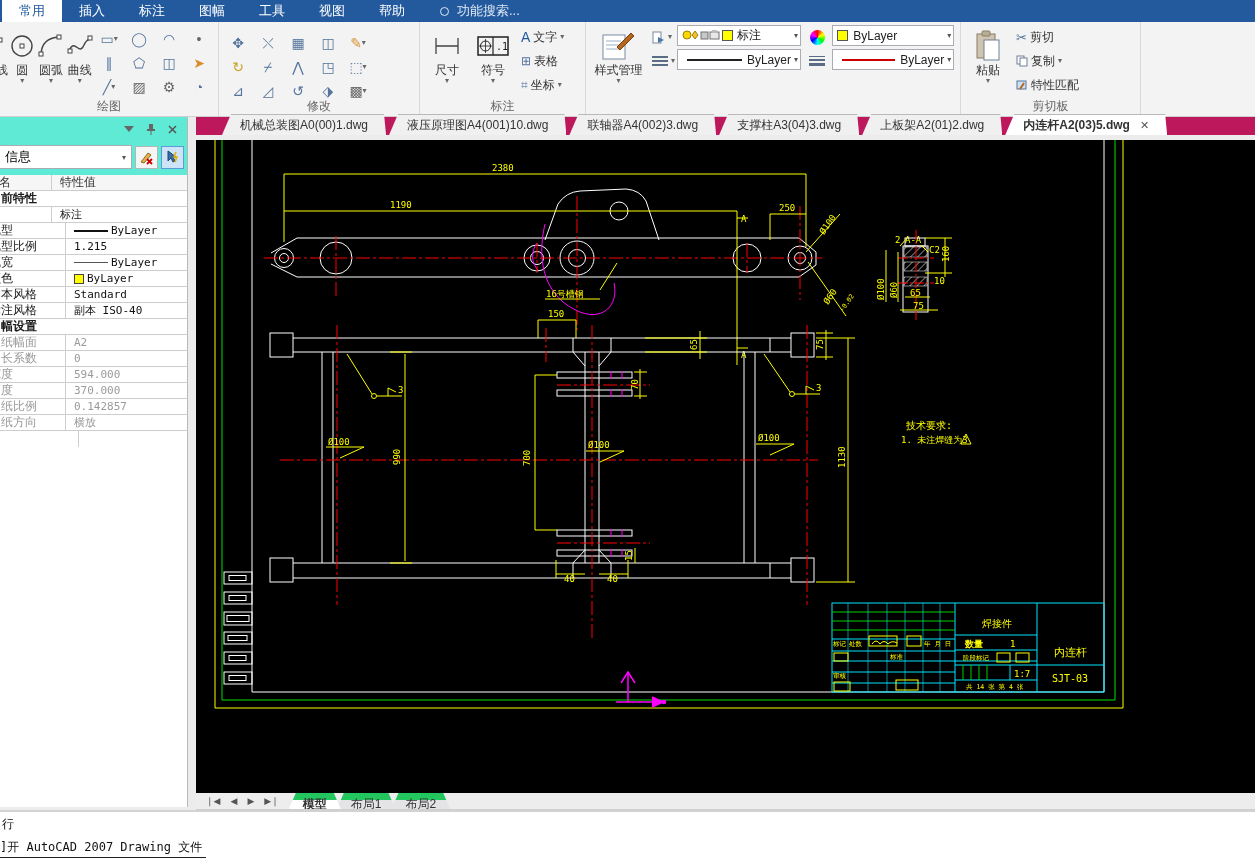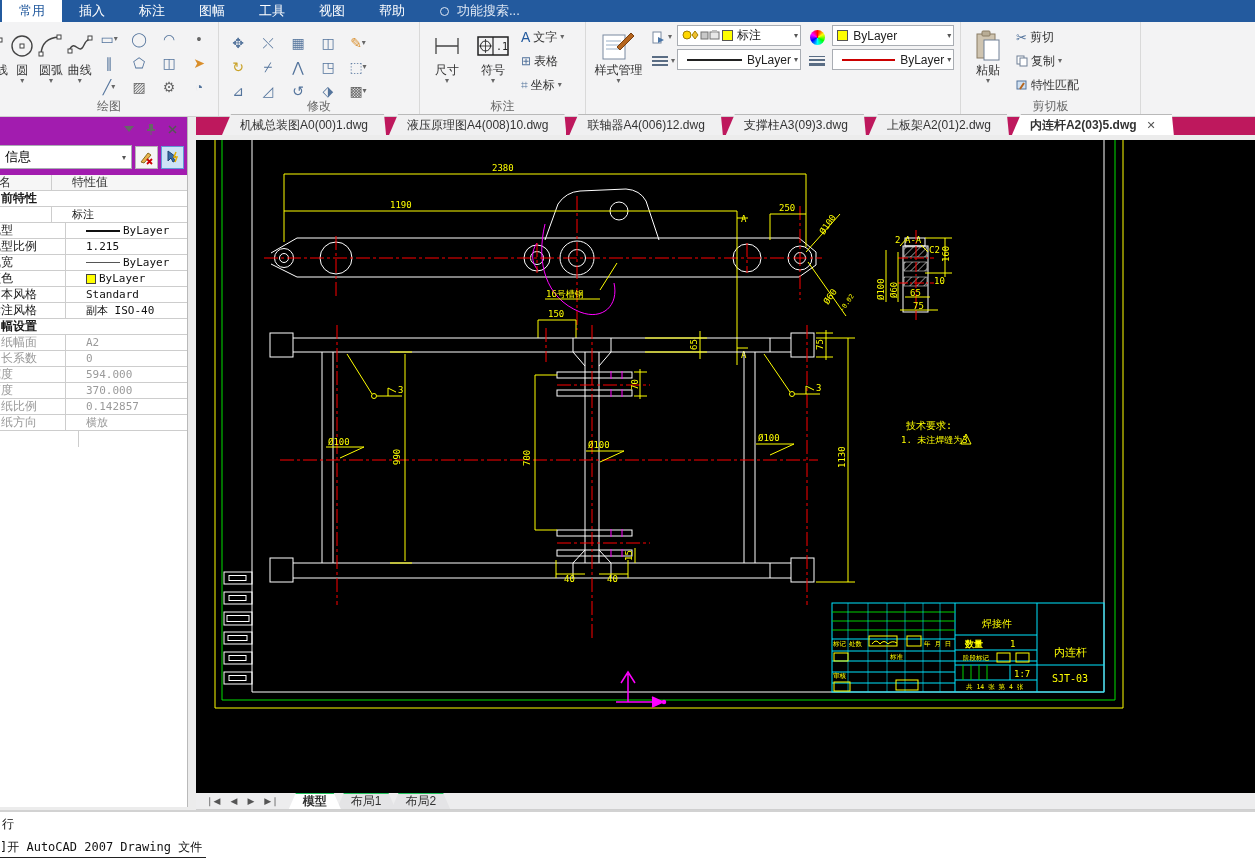--- a/index.html
+++ b/index.html
@@ -52,38 +52,38 @@
     background:#be185d; display:flex; align-items:flex-end; padding-left:26px; }
   .dtab { position:relative; height:21px; display:flex; align-items:center;
     padding:0 18px; font-size:12px; color:#333; margin-right:3px;
     background:#f0f0f1; clip-path:polygon(9px 0, calc(100% - 2px) 0, 100% 100%, 0 100%);
     border-top:1px solid #b9b9b9; }
   .dtab.active { background:#fff; font-weight:bold; }
   .dtab .x { margin-left:10px; color:#555; font-size:11px; font-weight:normal; }
 
   
   .palette { position:absolute; left:0; top:117px; width:188px; height:690px;
-    background:#a21caf; border-right:1px solid #b9b9b9; overflow:hidden; }
+    background:#5eead4; border-right:1px solid #b9b9b9; overflow:hidden; }
   .pal-cap { height:24px; display:flex; align-items:center; justify-content:flex-end;
     gap:12px; padding-right:10px; color:#555; }
   .pal-cap svg { display:block; }
   .pal-toolrow { height:32px; display:flex; align-items:center; padding:0 2px; gap:3px; }
   .pal-combo { width:134px; height:24px; background:#fff; border:1px solid #a9adb3;
     margin-left:-4px; display:flex; align-items:center; font-size:13px; padding-left:6px; }
   .pal-btn { width:23px; height:23px; border:1px solid #b5b5b5; background:#f5f5f5;
     display:flex; align-items:center; justify-content:center; }
   .pal-btn.pressed { background:#cde3f7; border-color:#5e9ad6; }
   .ptable { position:absolute; left:0; top:58px; width:188px; bottom:0; background:#fff;
     font-size:12px; }
   .prow { height:16px; display:flex; border-bottom:1px solid #cdcdcd; align-items:center; }
   .prow .pl { width:78px; flex:none; overflow:hidden; white-space:nowrap; padding-left:2px;
     color:#1a1a1a; }
   .prow .pl.c1 { margin-left:-13px; } .prow .pl.c2 { margin-left:-27px; }
   .prow .pv { flex:1; border-left:1px solid #cdcdcd; height:100%; display:flex;
-    align-items:center; padding-left:20px; gap:3px; overflow:hidden; white-space:nowrap;
+    align-items:center; padding-left:8px; gap:3px; overflow:hidden; white-space:nowrap;
     font-family:"DejaVu Sans Mono", monospace; font-size:11px; color:#111; }
   .prow.head { background:#f6f6f6; color:#333; }
   .prow.head .pl, .prow.head .pv { font-family:"Liberation Sans",sans-serif; font-size:12px; color:#333; }
   .prow.section { font-weight:bold; }
   .prow.section .pv { border-left:none; }
   .prow.muted .pl { color:#9a9a9a; } .prow.muted .pv { color:#9a9a9a; }
   .pswatch { width:10px; height:10px; background:#ffff00; border:1px solid #444; flex:none; }
   .pline { width:34px; border-top:2px solid #111; } .pline.thin { border-top:1px solid #555; }
 
   
@@ -92,21 +92,21 @@
   text.dim { font-family:"DejaVu Sans Mono", monospace; fill:#ffff00; font-size:9px; }
   text.tiny { font-family:"DejaVu Sans Mono", monospace; fill:#ffff00; font-size:6.5px; }
 
   
   .ltabbar { position:absolute; left:196px; top:793px; width:1059px; height:17px;
     background:#ededee; display:flex; align-items:stretch; font-size:12px;
     border-bottom:1px solid #cfcfcf; }
   .lnav { display:flex; align-items:center; gap:10px; padding:0 10px; color:#555; font-size:9px; }
   .ltab { position:relative; padding:0 14px; display:flex; align-items:center; color:#333;
     background:#e4e4e6; clip-path:polygon(7px 0, calc(100% - 7px) 0, 100% 100%, 0 100%);
-    margin-right:-4px; border-top:1px solid #22c55e; }
+    margin-right:-4px; border-top:7px solid #22c55e; }
   .ltab.active { background:#fff; font-weight:bold; z-index:2; }
 
   
   .cmdarea { position:absolute; left:0; top:810px; width:1255px; height:52px;
     background:#fff; border-top:2px solid #d2d2d2;
     font-family:"DejaVu Sans Mono", monospace; font-size:12px; color:#111; }
   .cmdline1 { padding:4px 0 0 2px; }
   .cmdline2 { display:inline-block; margin:6px 0 0 0; padding:0 4px 1px 0;
     border-bottom:1px solid #222; }
 </style>
@@ -367,27 +367,27 @@
       <div class="rglabel">剪切板</div>
     </div>
     <div style="flex:1;"></div>
   </div>
 
   <div class="dtabbar">
     <div class="dtab">
         <span>机械总装图A0(00)1.dwg</span>
       </div>
     <div class="dtab">
-        <span>液压原理图A4(008)10.dwg</span>
+        <span>液压原理图A4(001)10.dwg</span>
       </div>
     <div class="dtab">
-        <span>联轴器A4(006)12.dwg</span>
+        <span>联轴器A4(002)3.dwg</span>
       </div>
     <div class="dtab">
-        <span>支撑柱A3(09)3.dwg</span>
+        <span>支撑柱A3(04)3.dwg</span>
       </div>
     <div class="dtab">
         <span>上板架A2(01)2.dwg</span>
       </div>
     <div class="dtab active">
       <span>内连杆A2(03)5.dwg</span>
       <span class="x">✕</span>
     </div>
   </div>
 

